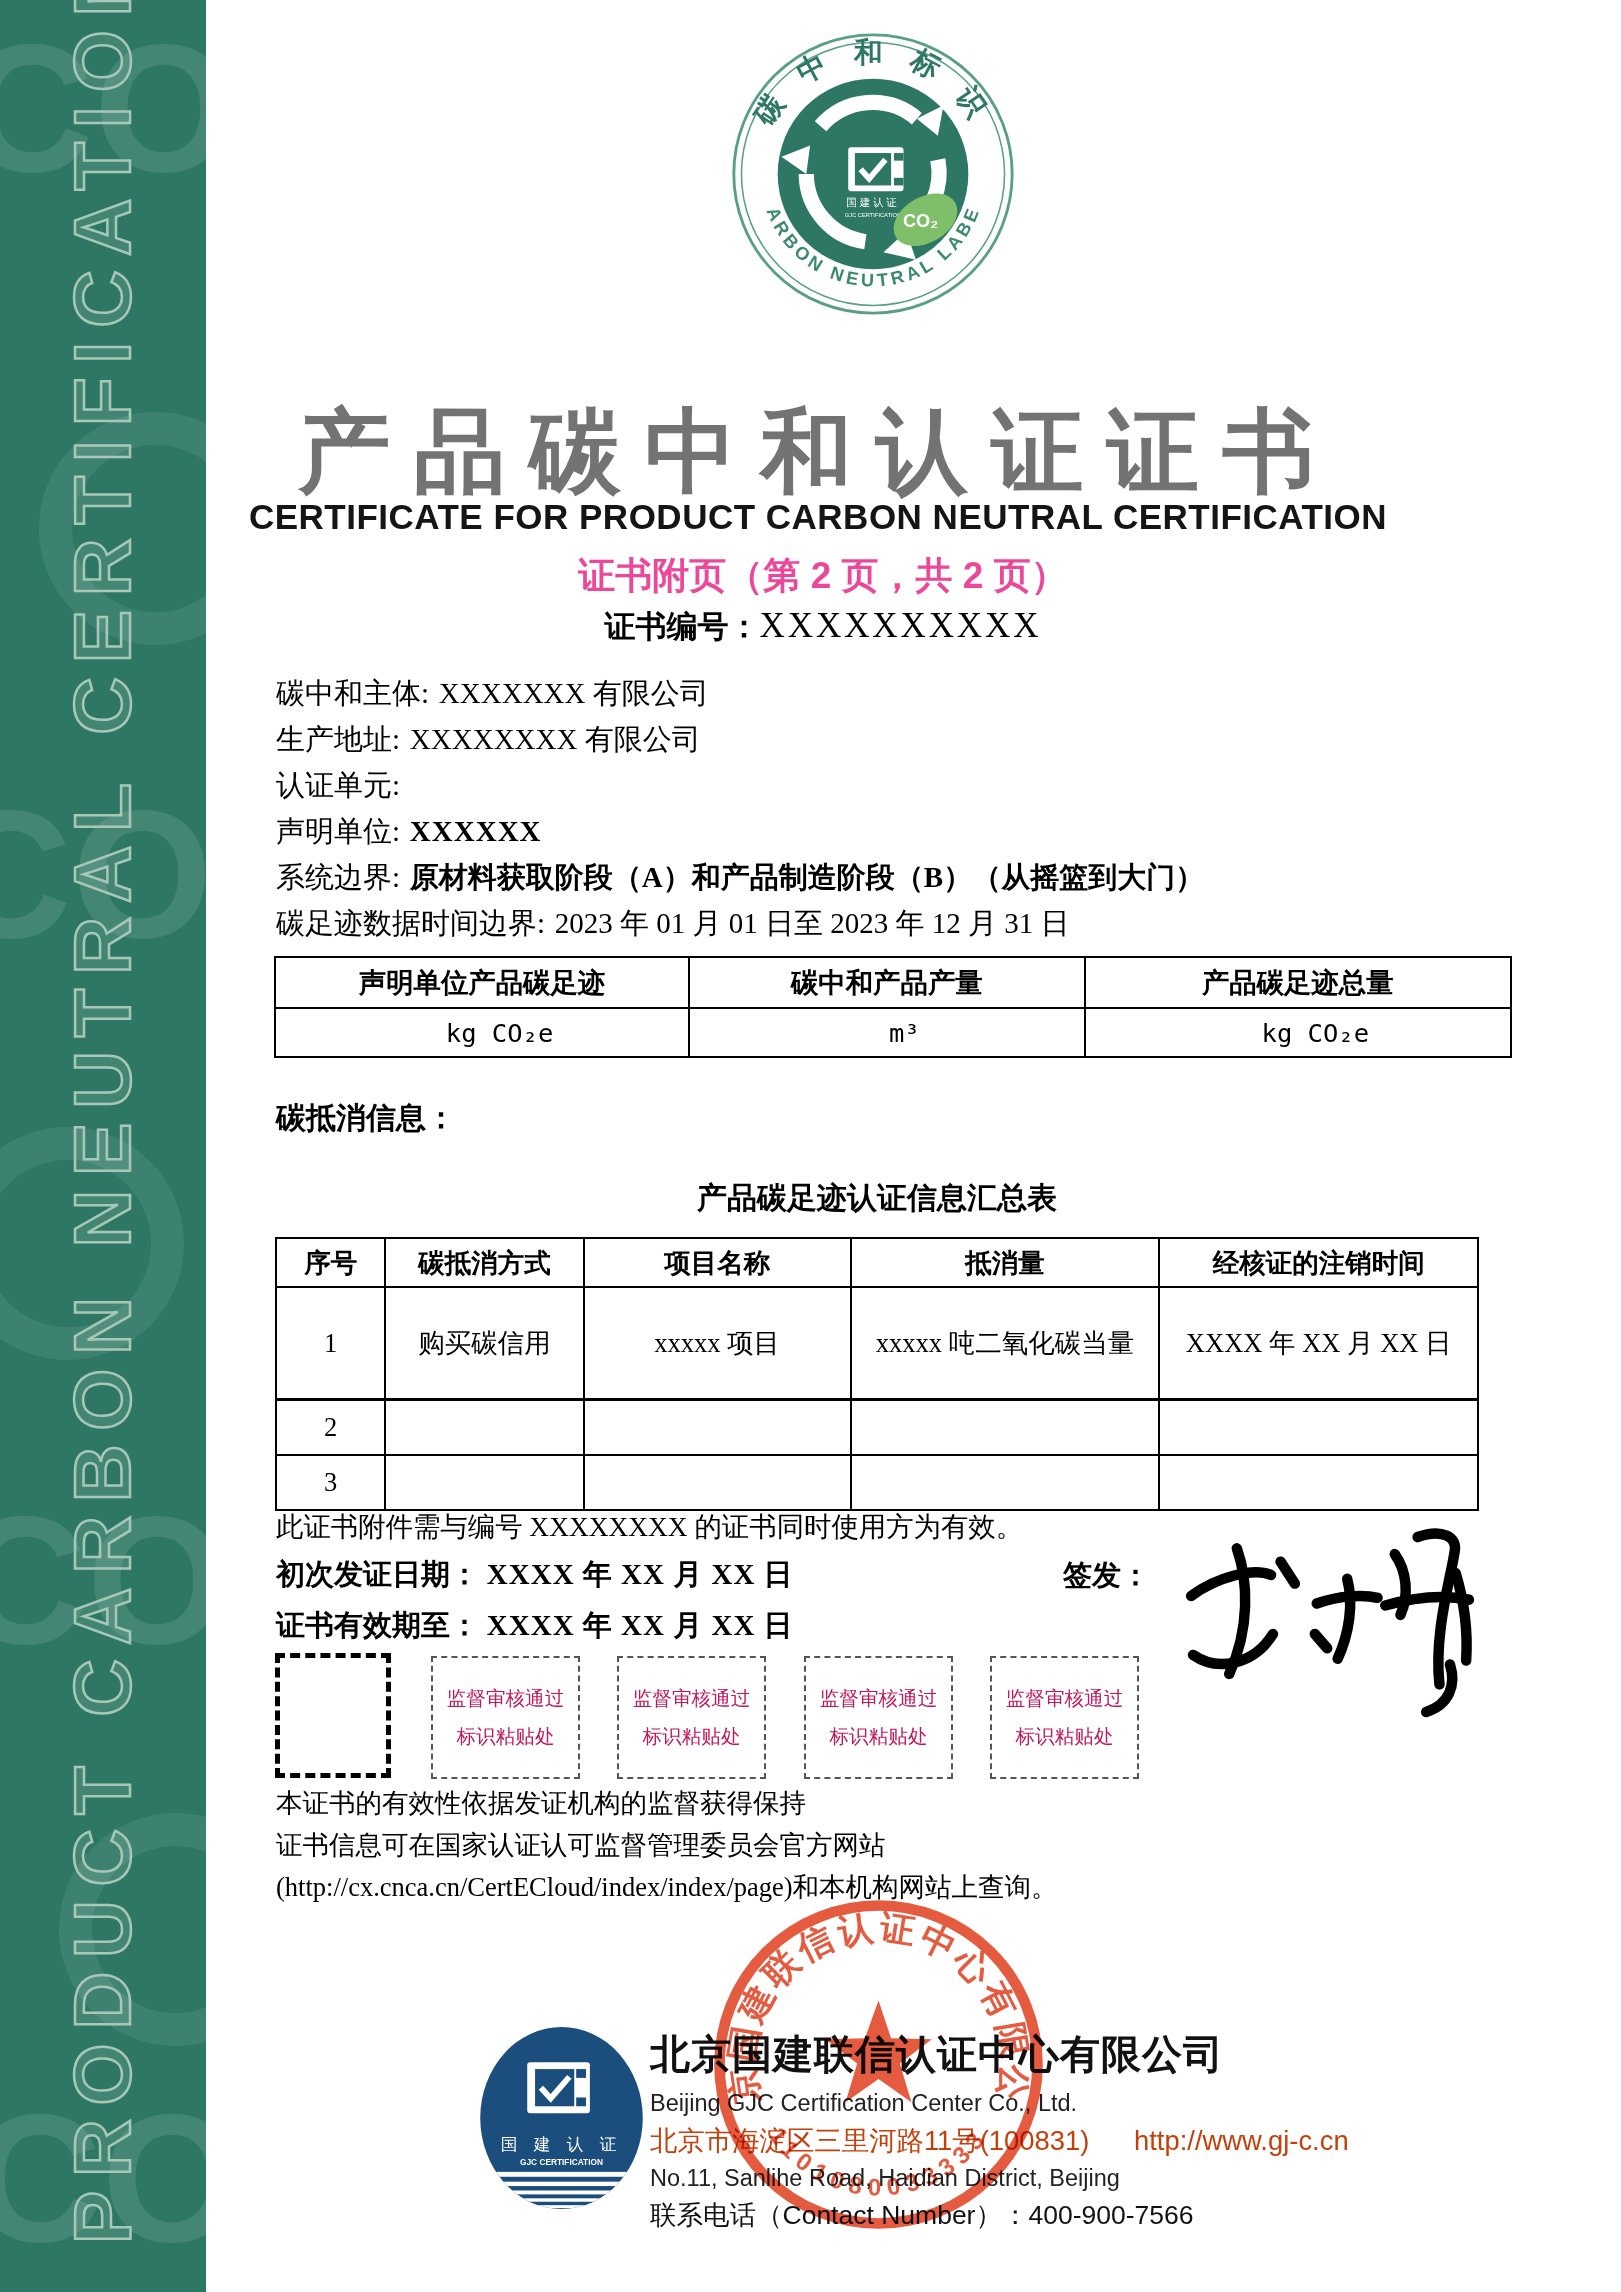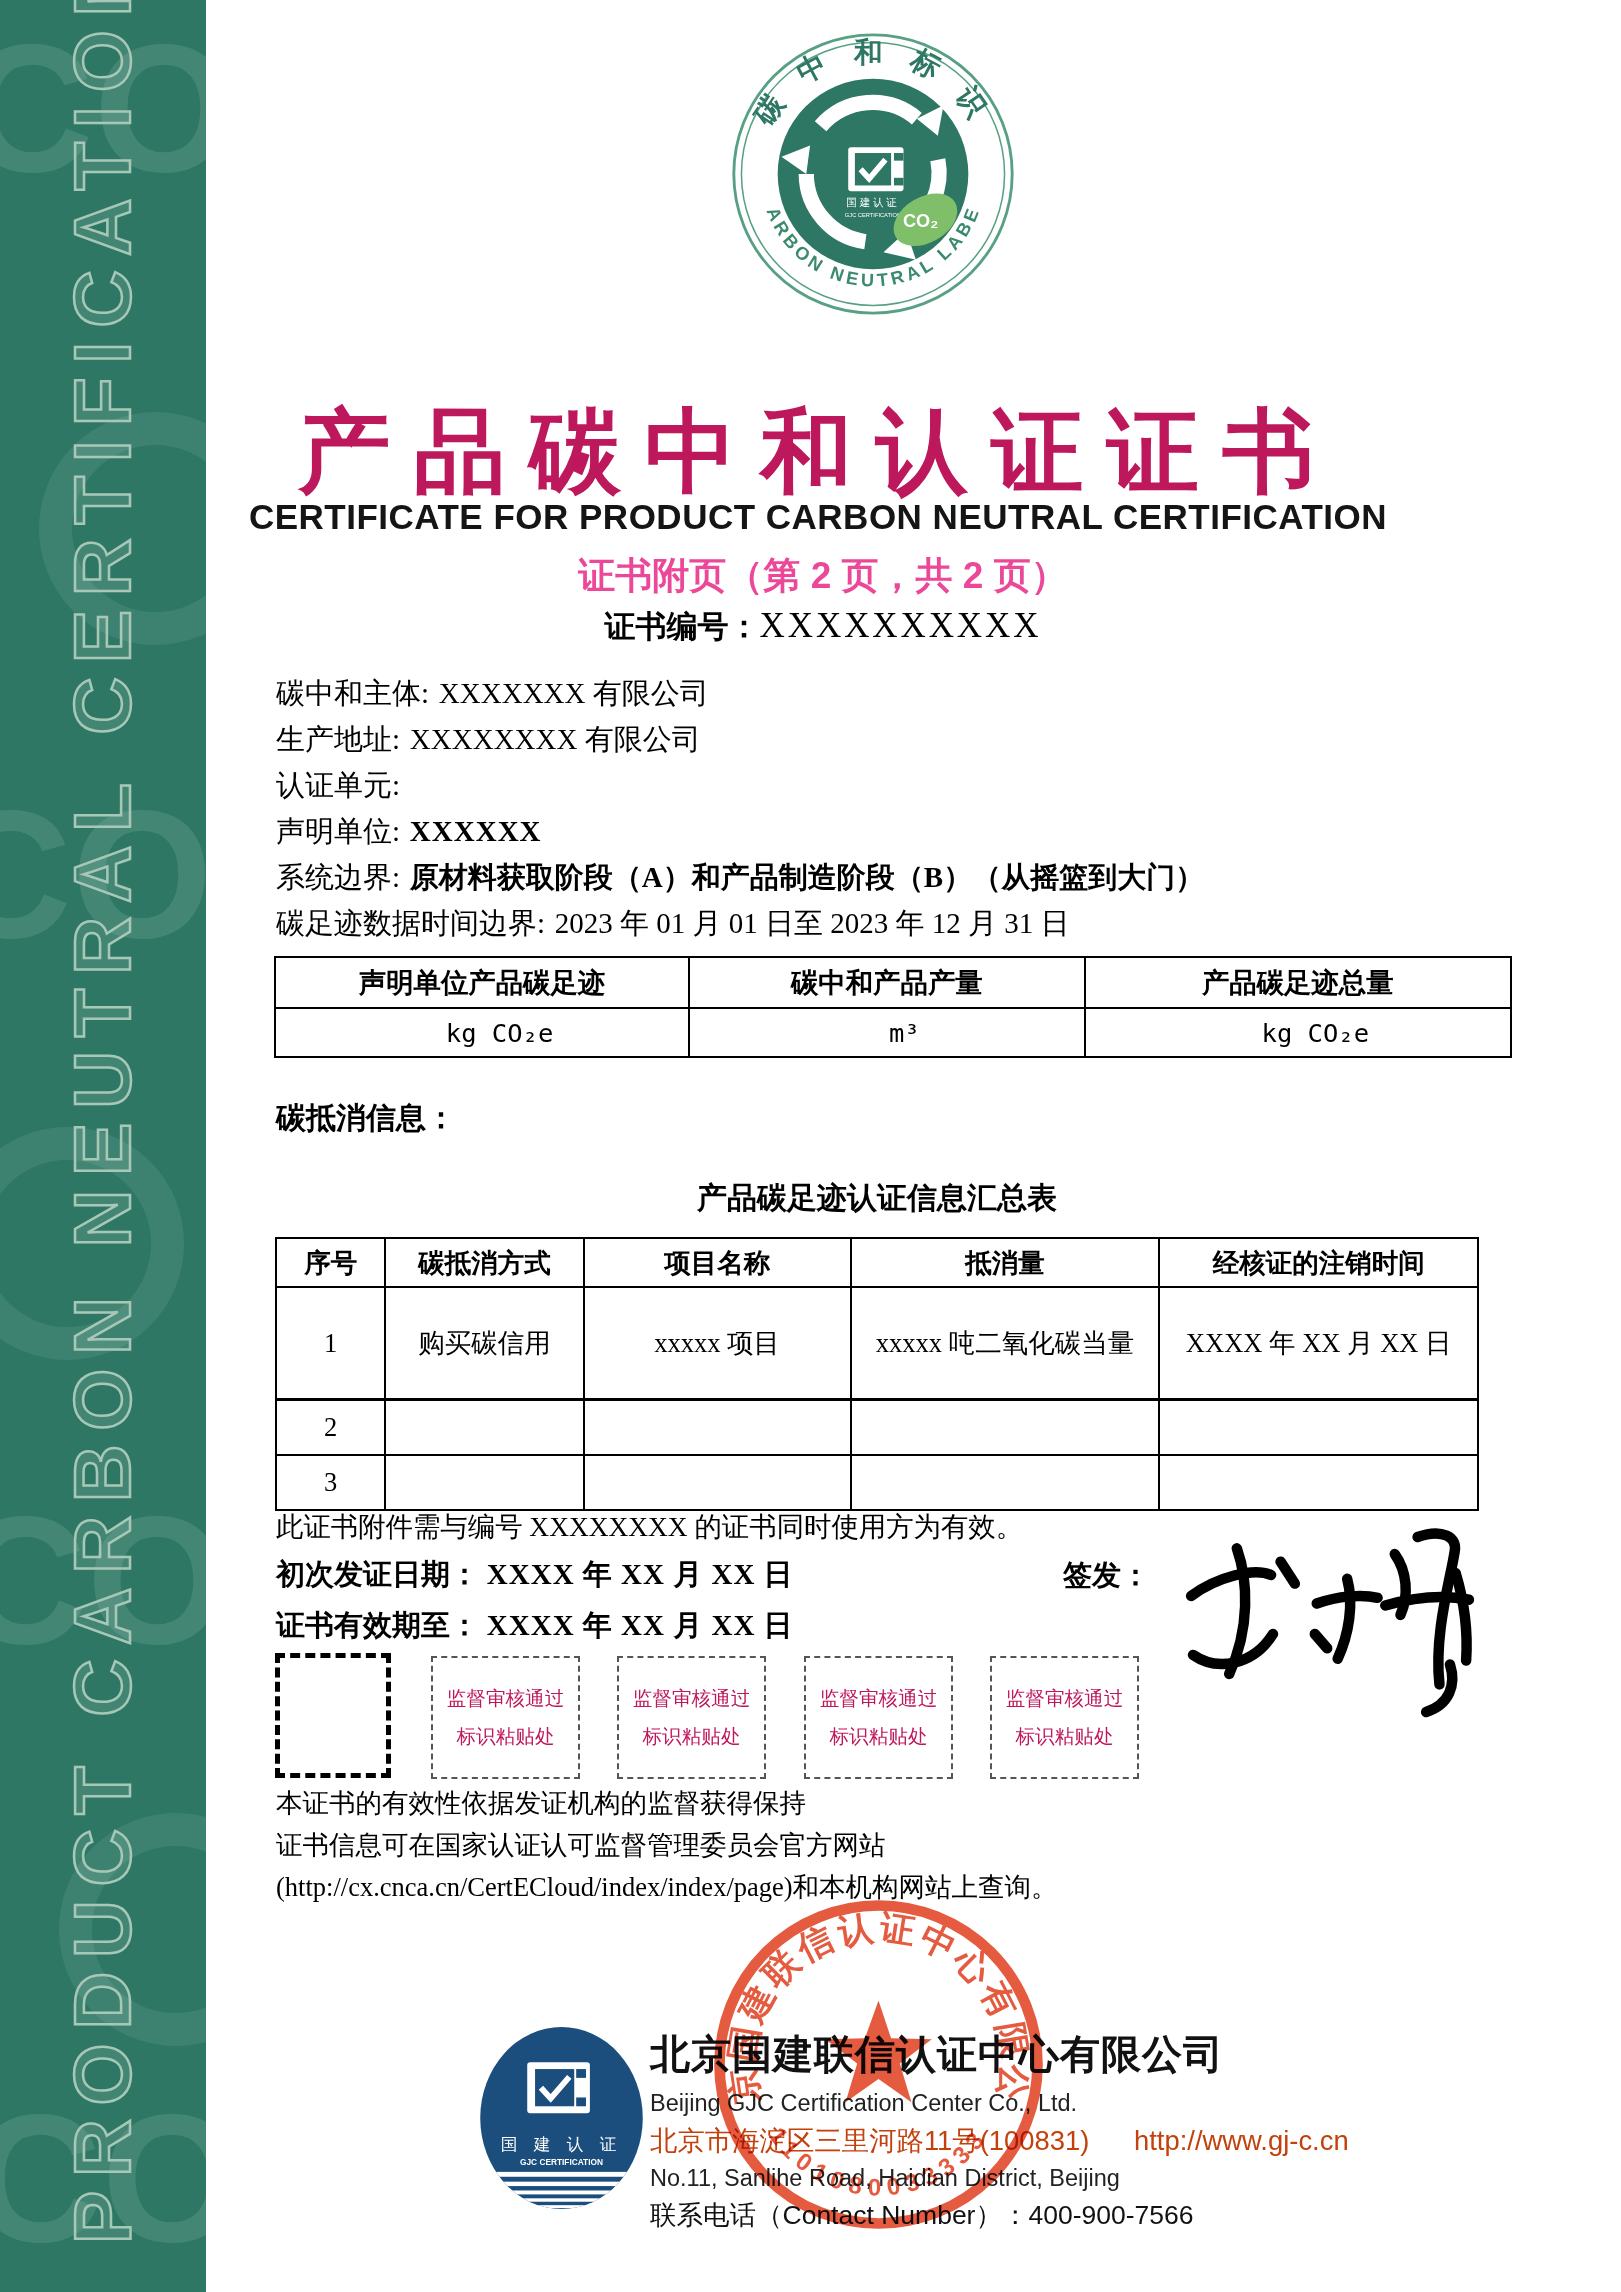--- a/index.html
+++ b/index.html
@@ -11,21 +11,21 @@
       color:rgba(235,248,242,0.12);font-size:181px;line-height:1;}
   .wm-ring{position:absolute;border:33px solid rgba(235,248,242,0.09);border-radius:50%;
       width:167px;height:167px;}
   .vtext{position:absolute;left:0;top:137px;width:2107px;height:206px;line-height:206px;
       transform-origin:0 0;transform:rotate(-90deg) translateX(-2107px);
       text-align:center;font-family:"Liberation Sans",sans-serif;font-weight:bold;
       font-size:80px;letter-spacing:13.7px;white-space:nowrap;
       color:rgba(167,199,183,0.18);-webkit-text-stroke:2.5px #a7c7b7;}
   
   .cx{position:absolute;transform:translateX(-50%);white-space:nowrap;}
-  .title-cn{top:390px;left:818px;font-size:92px;font-weight:bold;color:#be185d;letter-spacing:23.5px;}
+  .title-cn{top:390px;left:818px;font-size:92px;font-weight:bold;color:#737373;letter-spacing:23.5px;}
   .title-en{top:497px;left:818px;font-family:"Liberation Sans",sans-serif;font-size:35px;
             font-weight:600;color:#151515;letter-spacing:0.5px;}
   .page-line{top:551px;left:823px;font-family:"Liberation Sans",sans-serif;font-size:37px;font-weight:600;color:#ec4899;}
   .certno-line{top:606px;left:823px;font-size:31px;}
   .certno-line .lab{font-weight:bold;}
   .certno-line .val{font-size:35px;letter-spacing:2.9px;}
   
   .fields{position:absolute;left:276px;top:674px;width:1235px;}
   .fields .row{height:46px;font-size:29px;white-space:nowrap;}
   .fields .lab{font-weight:normal;margin-top:20px;}

